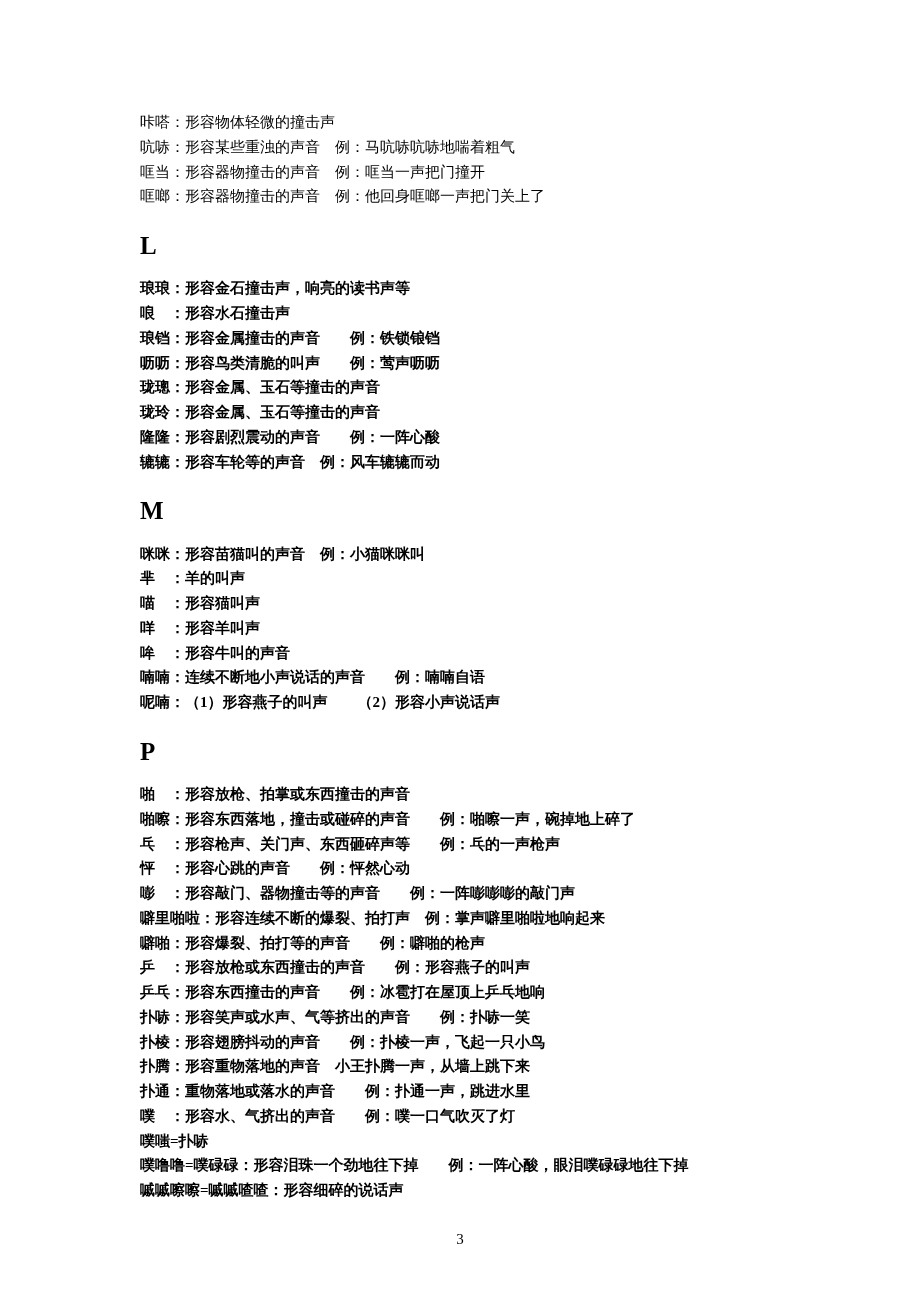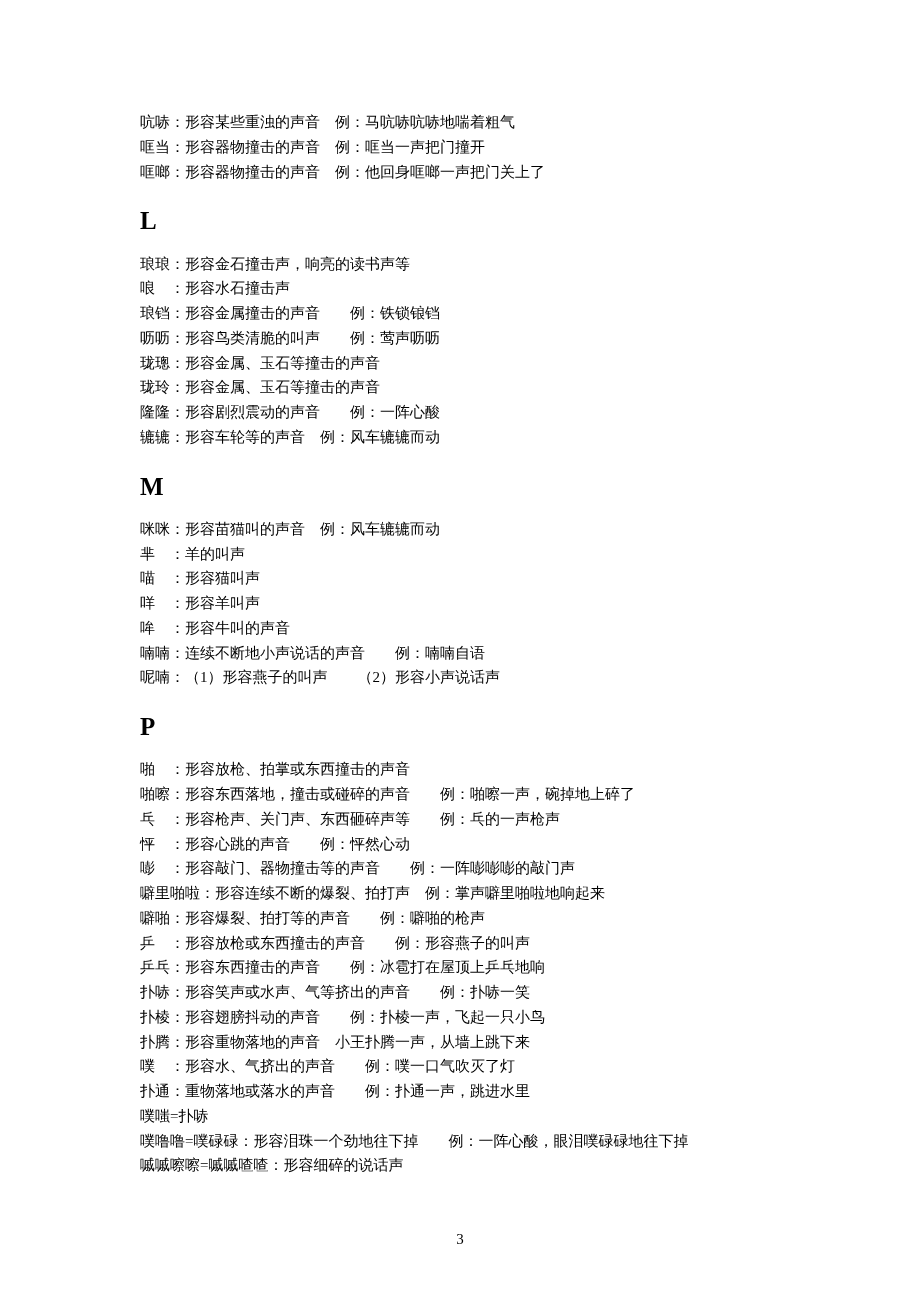--- a/index.html
+++ b/index.html
@@ -24,55 +24,57 @@
     .section-letter {
       font-family: "Times New Roman", serif;
       font-weight: bold;
       font-size: 25px;
       margin-top: 16px;
       margin-bottom: 10px;
     }
     .entry-line {
       margin-bottom: 0;
       white-space: nowrap;
+      font-weight: bold;
     }
     .page-number {
       position: absolute;
       bottom: 50px;
       left: 50%;
       transform: translateX(-50%);
       font-family: "Times New Roman", serif;
       font-size: 15px;
     }
   </style>
 </head>
 <body>
 
 <div>
   <div>
+    <div class="intro-line">咔嗒：形容物体轻微的撞击声</div>
     <div class="intro-line">吭哧：形容某些重浊的声音　例：马吭哧吭哧地喘着粗气</div>
     <div class="intro-line">哐当：形容器物撞击的声音　例：哐当一声把门撞开</div>
     <div class="intro-line">哐啷：形容器物撞击的声音　例：他回身哐啷一声把门关上了</div>
   </div>
 
   <div>
     <div class="section-letter">L</div>
     <div class="entry-line">琅琅：形容金石撞击声，响亮的读书声等</div>
     <div class="entry-line">哴　：形容水石撞击声</div>
     <div class="entry-line">琅铛：形容金属撞击的声音　　例：铁锁锒铛</div>
     <div class="entry-line">呖呖：形容鸟类清脆的叫声　　例：莺声呖呖</div>
     <div class="entry-line">珑璁：形容金属、玉石等撞击的声音</div>
     <div class="entry-line">珑玲：形容金属、玉石等撞击的声音</div>
     <div class="entry-line">隆隆：形容剧烈震动的声音　　例：一阵心酸</div>
     <div class="entry-line">辘辘：形容车轮等的声音　例：风车辘辘而动</div>
   </div>
 
   <div>
     <div class="section-letter">M</div>
-    <div class="entry-line">咪咪：形容苗猫叫的声音　例：风车辘辘而动</div>
+    <div class="entry-line">咪咪：形容苗猫叫的声音　例：小猫咪咪叫</div>
     <div class="entry-line">芈　：羊的叫声</div>
     <div class="entry-line">喵　：形容猫叫声</div>
     <div class="entry-line">咩　：形容羊叫声</div>
     <div class="entry-line">哞　：形容牛叫的声音</div>
     <div class="entry-line">喃喃：连续不断地小声说话的声音　　例：喃喃自语</div>
     <div class="entry-line">呢喃：（1）形容燕子的叫声　　（2）形容小声说话声</div>
   </div>
 
   <div>
     <div class="section-letter">P</div>
@@ -81,21 +83,21 @@
     <div class="entry-line">乓　：形容枪声、关门声、东西砸碎声等　　例：乓的一声枪声</div>
     <div class="entry-line">怦　：形容心跳的声音　　例：怦然心动</div>
     <div class="entry-line">嘭　：形容敲门、器物撞击等的声音　　例：一阵嘭嘭嘭的敲门声</div>
     <div class="entry-line">噼里啪啦：形容连续不断的爆裂、拍打声　例：掌声噼里啪啦地响起来</div>
     <div class="entry-line">噼啪：形容爆裂、拍打等的声音　　例：噼啪的枪声</div>
     <div class="entry-line">乒　：形容放枪或东西撞击的声音　　例：形容燕子的叫声</div>
     <div class="entry-line">乒乓：形容东西撞击的声音　　例：冰雹打在屋顶上乒乓地响</div>
     <div class="entry-line">扑哧：形容笑声或水声、气等挤出的声音　　例：扑哧一笑</div>
     <div class="entry-line">扑棱：形容翅膀抖动的声音　　例：扑棱一声，飞起一只小鸟</div>
     <div class="entry-line">扑腾：形容重物落地的声音　小王扑腾一声，从墙上跳下来</div>
+    <div class="entry-line">扑通：重物落地或落水的声音　　例：扑通一声，跳进水里</div>
     <div class="entry-line">噗　：形容水、气挤出的声音　　例：噗一口气吹灭了灯</div>
-    <div class="entry-line">扑通：重物落地或落水的声音　　例：扑通一声，跳进水里</div>
     <div class="entry-line">噗嗤=扑哧</div>
     <div class="entry-line">噗噜噜=噗碌碌：形容泪珠一个劲地往下掉　　例：一阵心酸，眼泪噗碌碌地往下掉</div>
     <div class="entry-line">嘁嘁嚓嚓=嘁嘁喳喳：形容细碎的说话声</div>
   </div>
 </div>
 
 <div class="page-number">3</div>
 
 </body></html>

